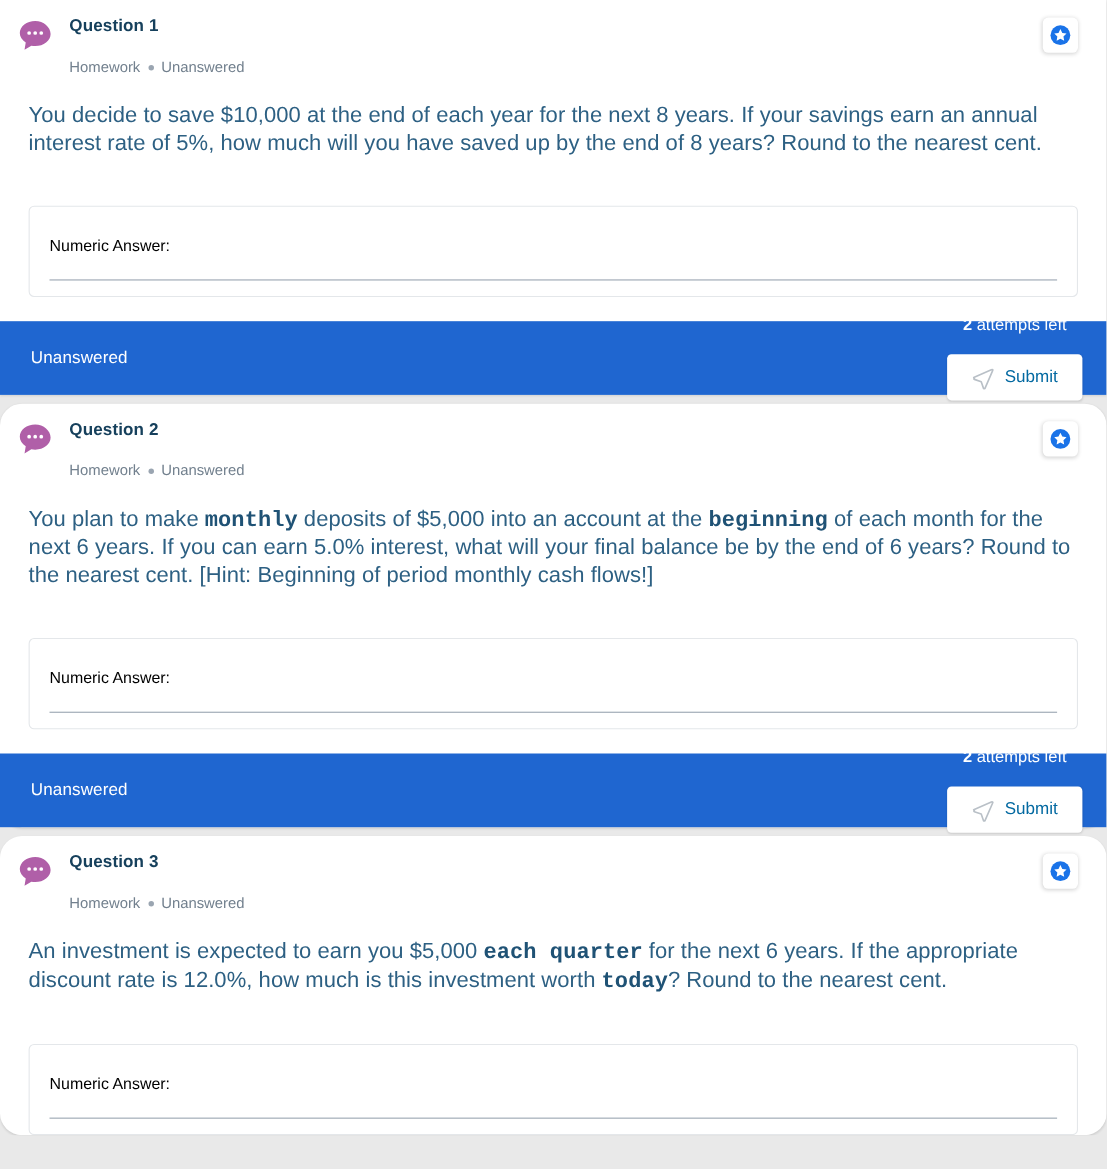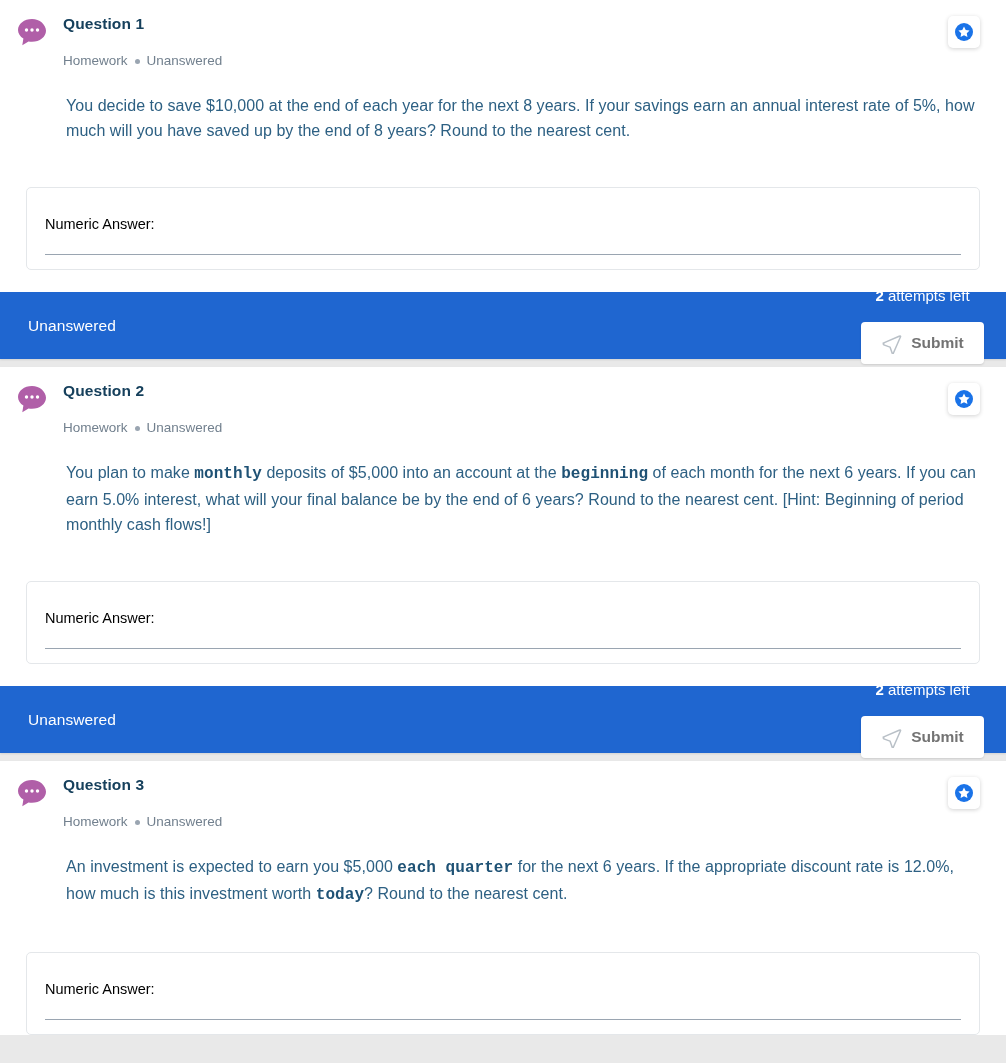--- a/index.html
+++ b/index.html
@@ -18,21 +18,21 @@
     position: relative;
   }
 
   
   .qcard {
     background: #ffffff;
     width: 1006px;
     position: relative;
     box-shadow: 0 1px 2px rgba(0,0,0,0.10);
   }
-  .qcard + .qcard { margin-top: 8px; }
+  .qcard + .qcard { margin-top: 8px; border-radius: 20px; }
 
   .qcard-body {
     padding: 14px 26px 0 26px;
     position: relative;
   }
 
   
   .qhead {
     display: flex;
     align-items: flex-start;
@@ -91,25 +91,24 @@
     align-items: center;
     justify-content: center;
     cursor: pointer;
     padding: 0;
   }
   .star-btn svg { display: block; }
 
   
   .qprompt {
     margin-top: 23px;
-    font-size: 16px;
+    font-size: 20px;
     line-height: 25px;
     color: #2d6083;
     letter-spacing: 0.05px;
-    margin-left: 40px;
   }
   .qprompt b { font-weight: bold; color: #1f5275; font-family: Liberation Mono, monospace; }
 
   
   .answer-box {
     margin-top: 44px;
     margin-bottom: 22px;
     border: 1px solid #e4e7ea;
     border-radius: 5px;
     padding: 26px 18px 14px 18px;
@@ -163,23 +162,22 @@
     display: flex;
     align-items: center;
     justify-content: center;
     gap: 9px;
     padding: 0 18px;
     cursor: default;
     box-shadow: 0 1px 2px rgba(0,0,0,0.12);
   }
   .submit-btn .send-icon { display: block; }
   .submit-label {
-    color: #737373;
+    color: #0369a1;
     font-size: 15.5px;
-    font-weight: bold;
   }
 
   
   .qcard.clipped .answer-box { margin-bottom: 0; }
 </style>
 </head>
 <body>
 
 <div class="page">
     <div class="qcard">

